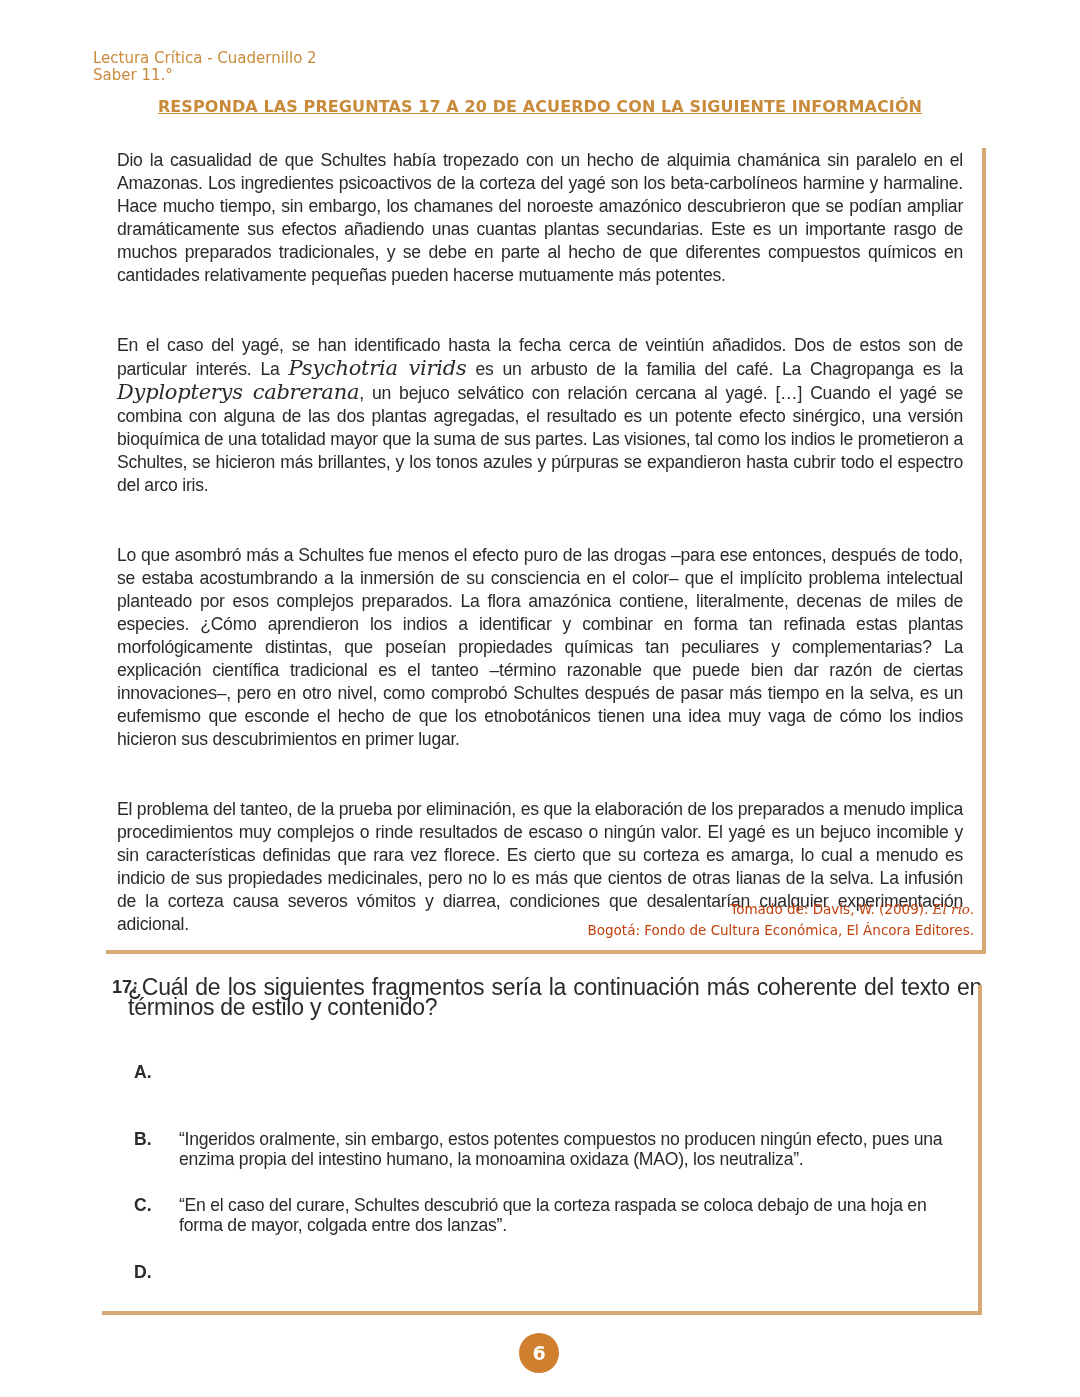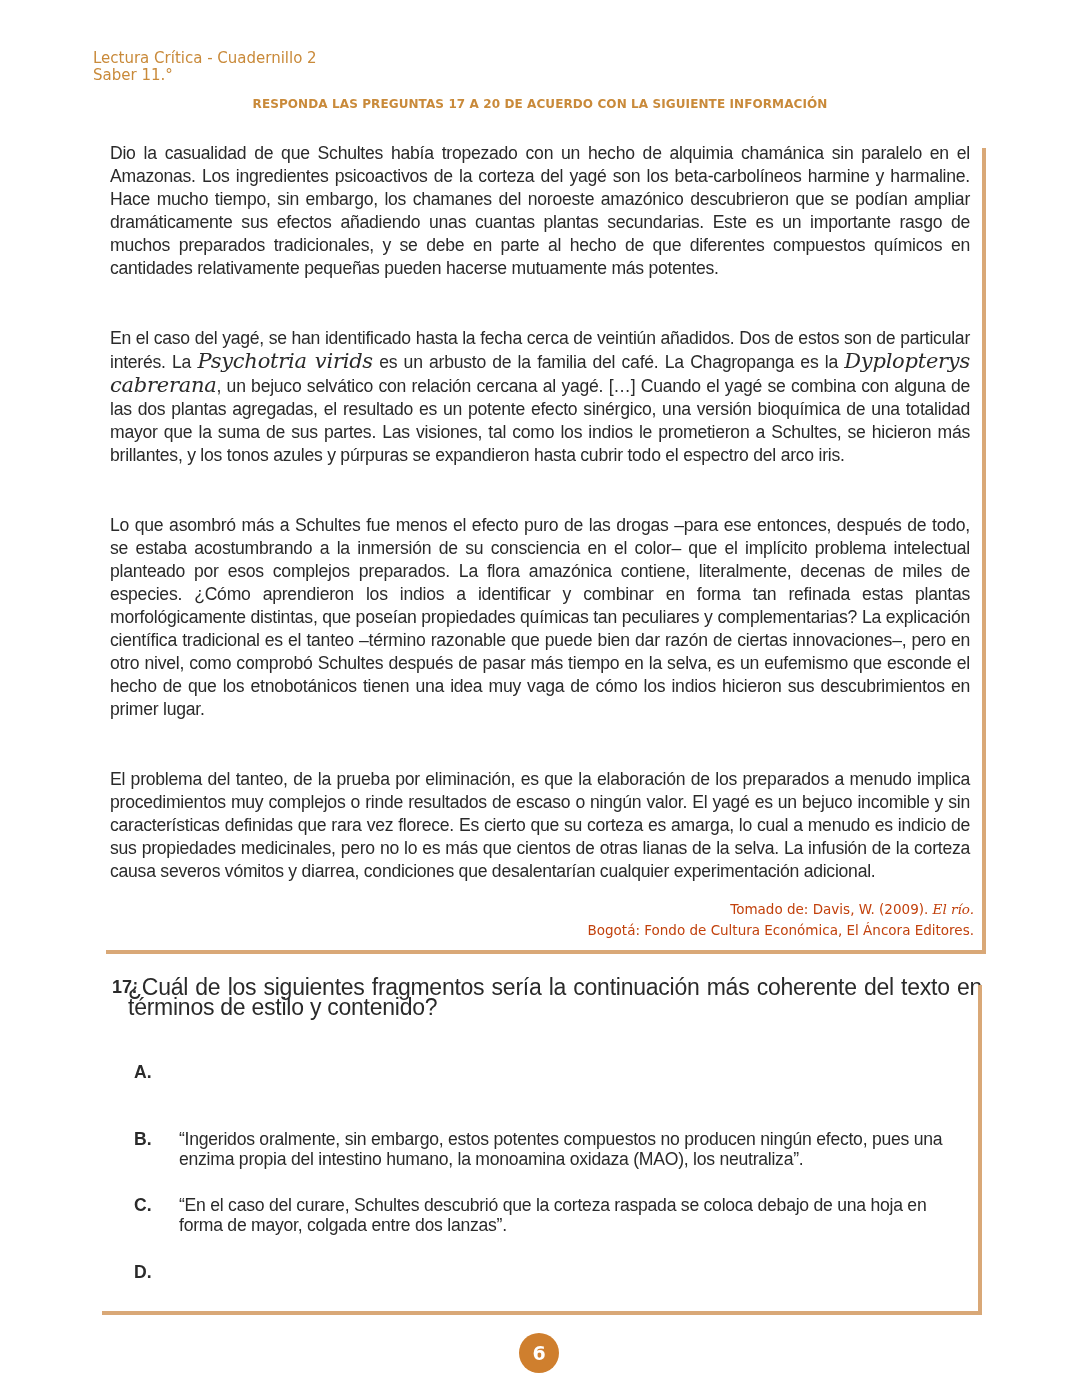--- a/index.html
+++ b/index.html
@@ -2,23 +2,23 @@
 <html><head>
 <meta charset="utf-8">
 <style>
   html, body { margin: 0; padding: 0; background: #ffffff; }
   body { width: 1080px; height: 1397px; position: relative; overflow: hidden;
          font-family: "Liberation Sans", sans-serif; color: #2a2a2a; }
   .header { position: absolute; left: 93px; top: 50px; color: #c98a3a;
             font-family: "DejaVu Sans", sans-serif; font-size: 15px; line-height: 17px; }
   .instr { position: absolute; left: 0; width: 1080px; top: 97px; text-align: center;
            color: #c98a3a; font-family: "DejaVu Sans", sans-serif; font-weight: bold;
-           font-size: 12px; letter-spacing: 0.1px; }
+           font-size: 16px; letter-spacing: 0.1px; text-decoration: underline; }
   .passage { position: absolute; left: 105px; top: 137px; width: 870px; }
-  .passage p { margin: 5px; font-size: 17.6px; line-height: 23px; text-align: justify;
+  .passage p { margin: 12px; font-size: 17.6px; line-height: 23px; text-align: justify;
                letter-spacing: -0.25px; font-family: "Liberation Sans", sans-serif; }
   .passage p + p { margin-top: 47px; }
   .passage i { font-family: "DejaVu Serif", serif; font-size: 21px; }
   .vbar1 { position: absolute; left: 982px; top: 148px; width: 4px; height: 806px; background: #d9a877; }
   .hbar1 { position: absolute; left: 106px; top: 950px; width: 880px; height: 4px; background: #d9a877; }
   .source { position: absolute; right: 106px; top: 899px; text-align: right;
             font-family: "DejaVu Sans", sans-serif; font-size: 13.5px; line-height: 21px; color: #c2410c; }
   .source i { font-family: "DejaVu Serif", serif; }
   .question { position: absolute; left: 112px; top: 977px; width: 870px; }
   .qnum { position: absolute; left: 0; top: 0; font-weight: bold; font-size: 18px; }

